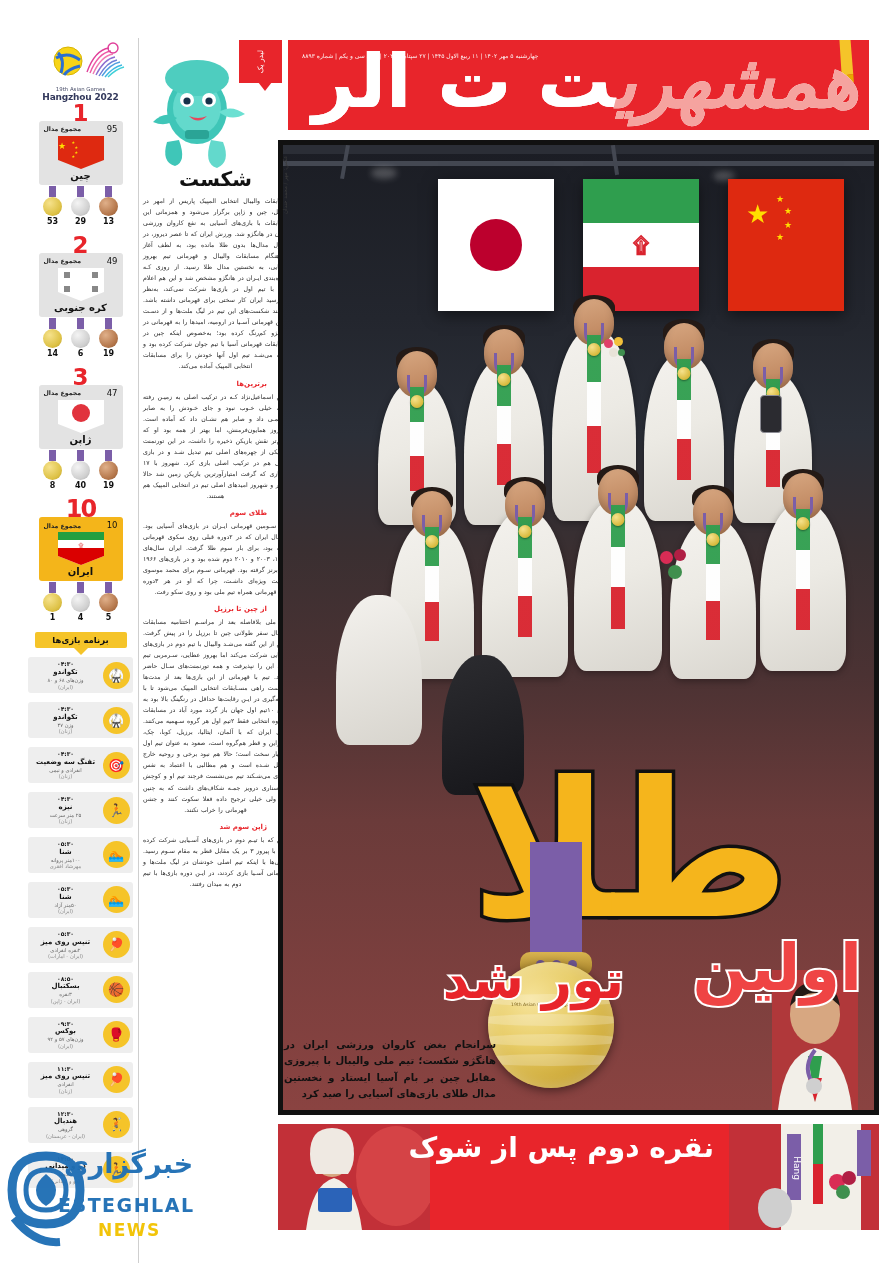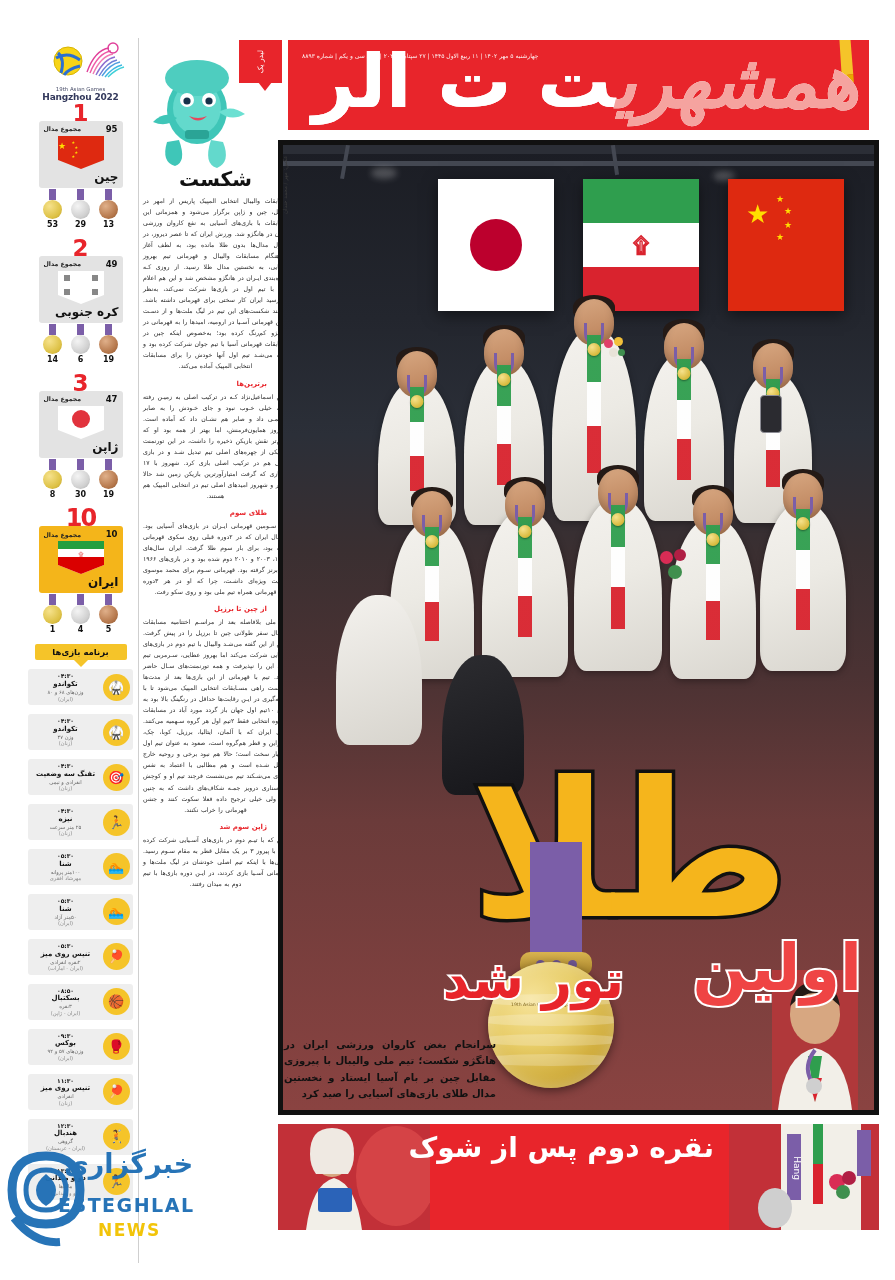--- a/index.html
+++ b/index.html
@@ -98,25 +98,25 @@
     line-height:.82; direction:ltr; margin-bottom:-2px;
   }
   .rank-num.ten { font-size: 24px; letter-spacing:-2px;}
   .flag-card {
     width: 84px; margin: 0 auto; background:#e3e3e3; border-radius:3px;
     padding: 3px 4px 4px 4px; position:relative;
   }
   .flag-card.iran { background:#f4b51a; }
   .card-top { display:flex; justify-content:space-between; align-items:center; padding:0 1px; }
   .card-top .t-label { font-size:6.2px; font-weight:700; color:#222; }
-  .card-top .t-total { font-size:8.5px; font-weight:700; color:#111; direction:ltr; }
+  .card-top .t-total { font-size:8.5px; font-weight:400; color:#111; direction:ltr; }
   .flag-shield {
     width: 46px; height: 33px; margin: 2px auto 1px auto; position: relative; overflow:hidden;
   }
-  .country-name { font-size:12px; font-weight:700; color:#111; }
+  .country-name { text-align:center; font-size:10px; font-weight:700; color:#111; }
   .medals-row { display:flex; justify-content:center; gap:6px; margin-top:1px; }
   .medal { width:22px; text-align:center; }
   .ribbon { width:7px; height:11px; background:#7b5ea8; margin:0 auto; }
   .disc { width:19px; height:19px; border-radius:50%; margin:0 auto; }
   .disc.bronze { background: radial-gradient(circle at 35% 32%, #e0b08a, #b4764a 65%, #8a5430); }
   .disc.silver { background: radial-gradient(circle at 35% 32%, #f4f4f4, #cfcfcf 65%, #a5a5a5); }
   .disc.gold   { background: radial-gradient(circle at 35% 32%, #f6e28c, #ddc145 65%, #b79a27); }
   .mcount { font-size:8px; font-weight:800; color:#111; direction:ltr; margin-top:1px; }
 
   
@@ -531,21 +531,21 @@
         </div>
         <div class="medals-row">
           <div class="medal">
               <div class="ribbon"></div>
               <div class="disc bronze"></div>
               <div class="mcount">19</div>
             </div>
           <div class="medal">
               <div class="ribbon"></div>
               <div class="disc silver"></div>
-              <div class="mcount">30</div>
+              <div class="mcount">40</div>
             </div>
           <div class="medal">
               <div class="ribbon"></div>
               <div class="disc gold"></div>
               <div class="mcount">8</div>
             </div>
         </div>
       </div>
 
       <div class="medal-block">

